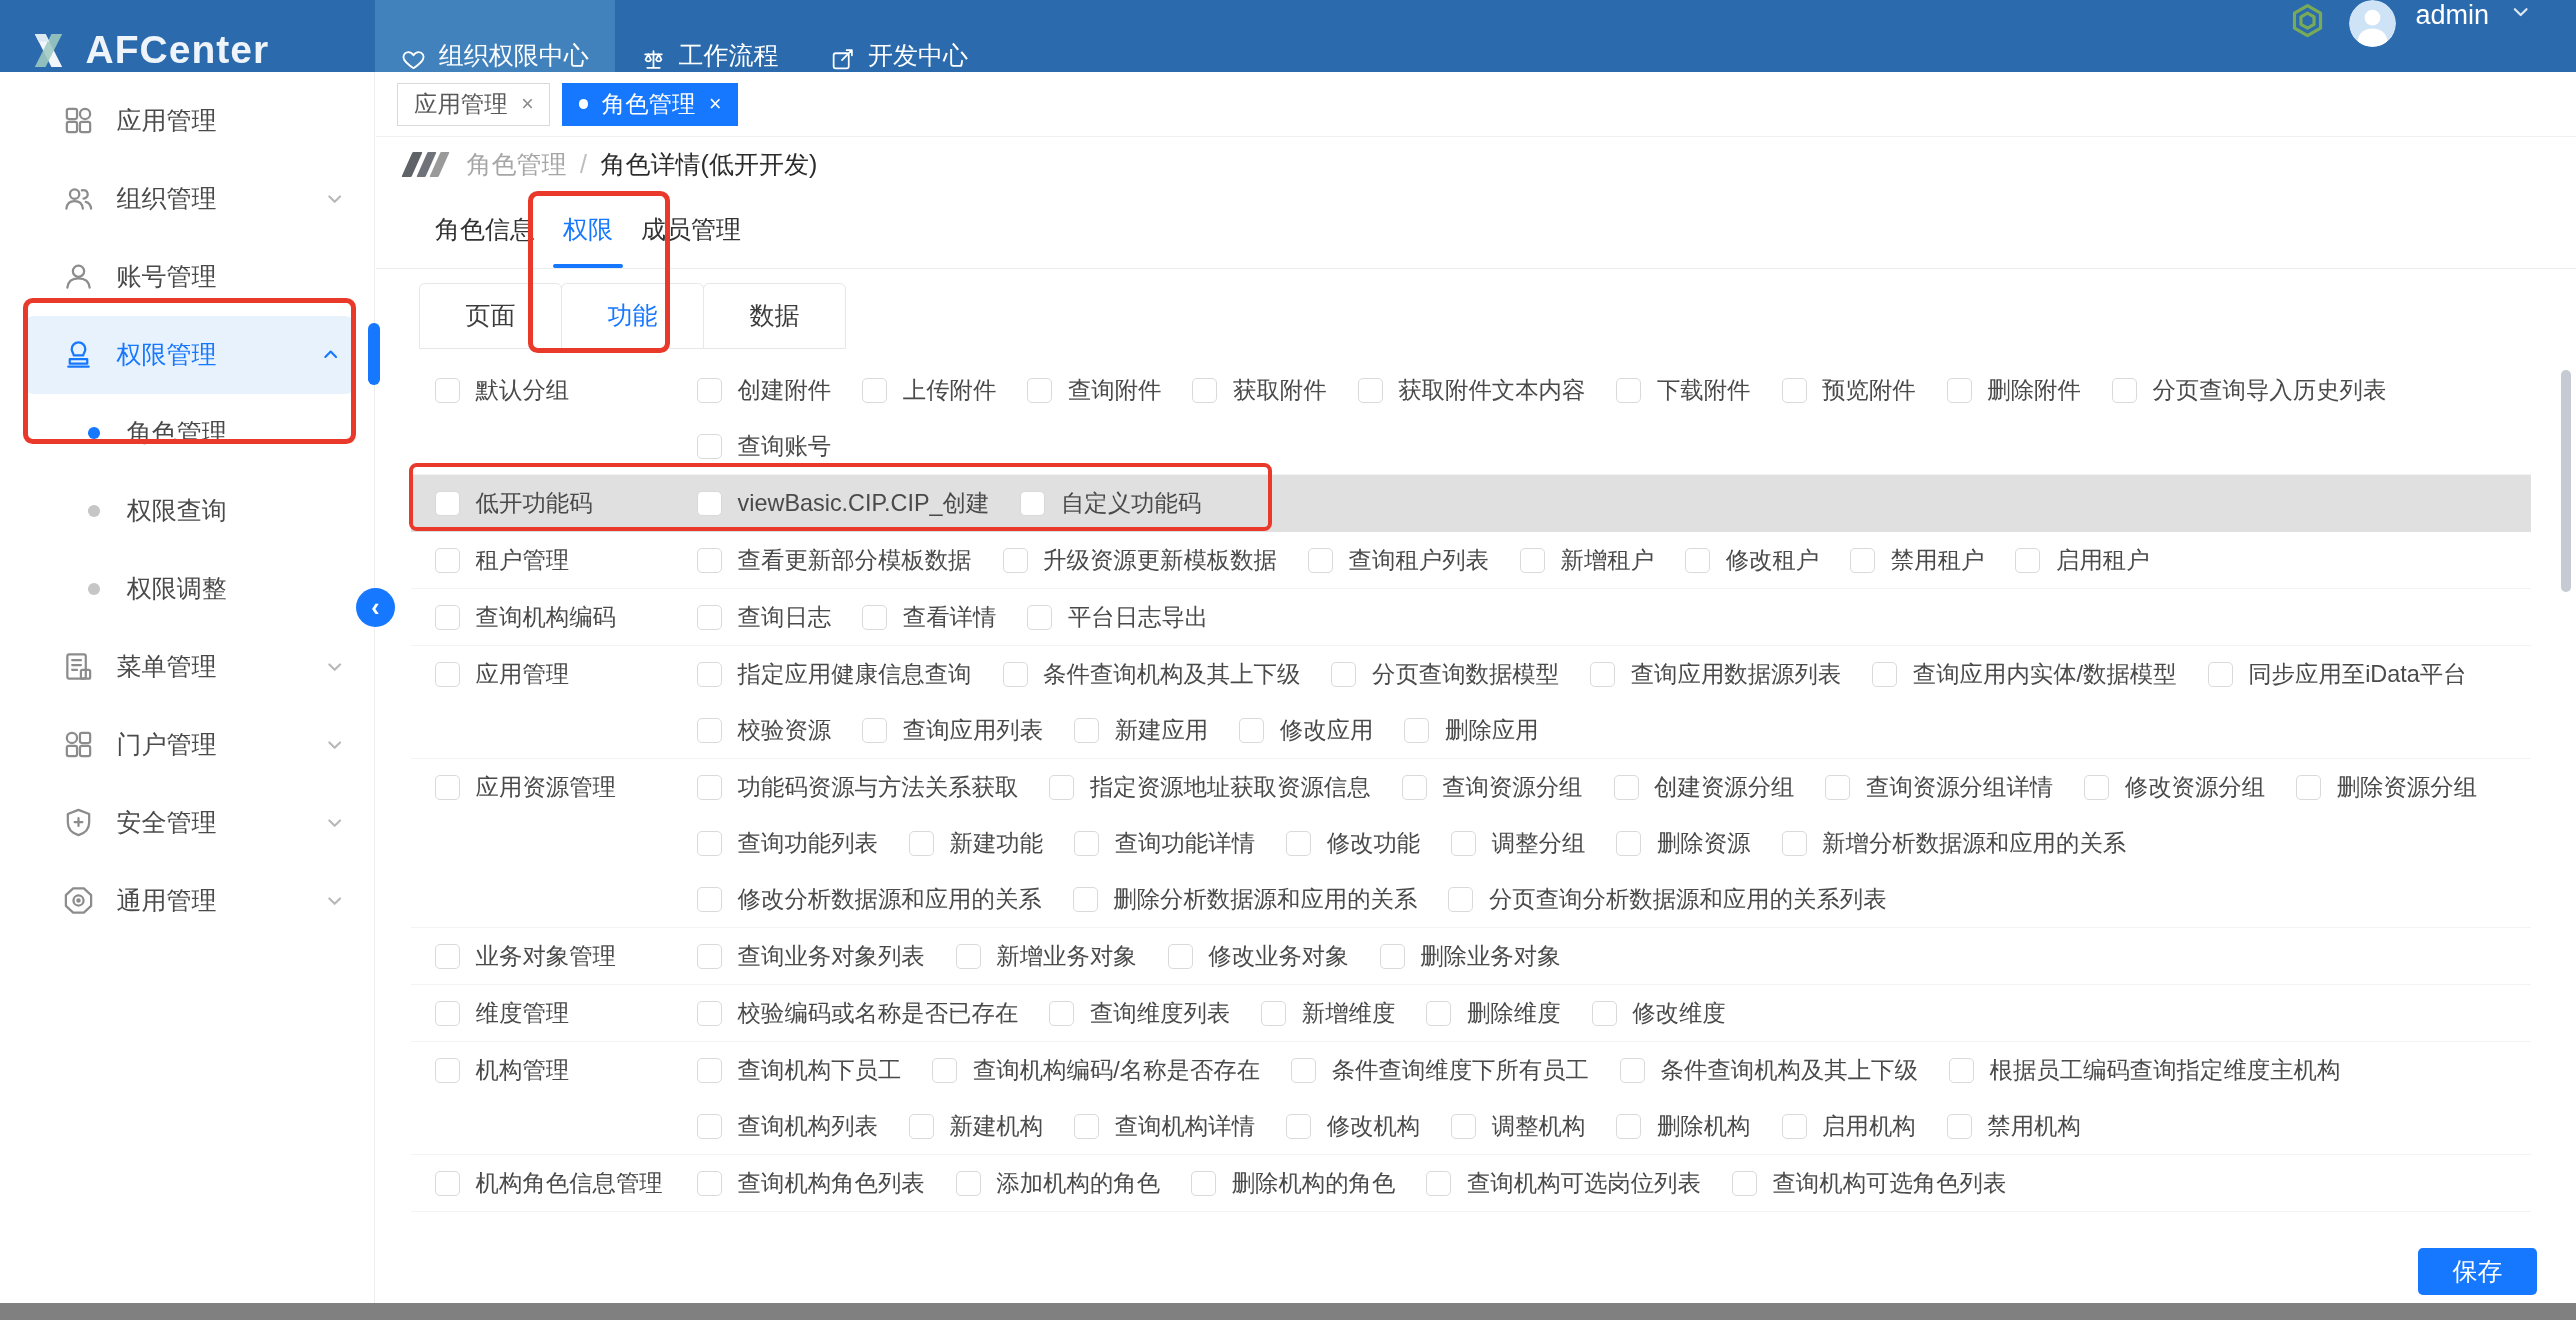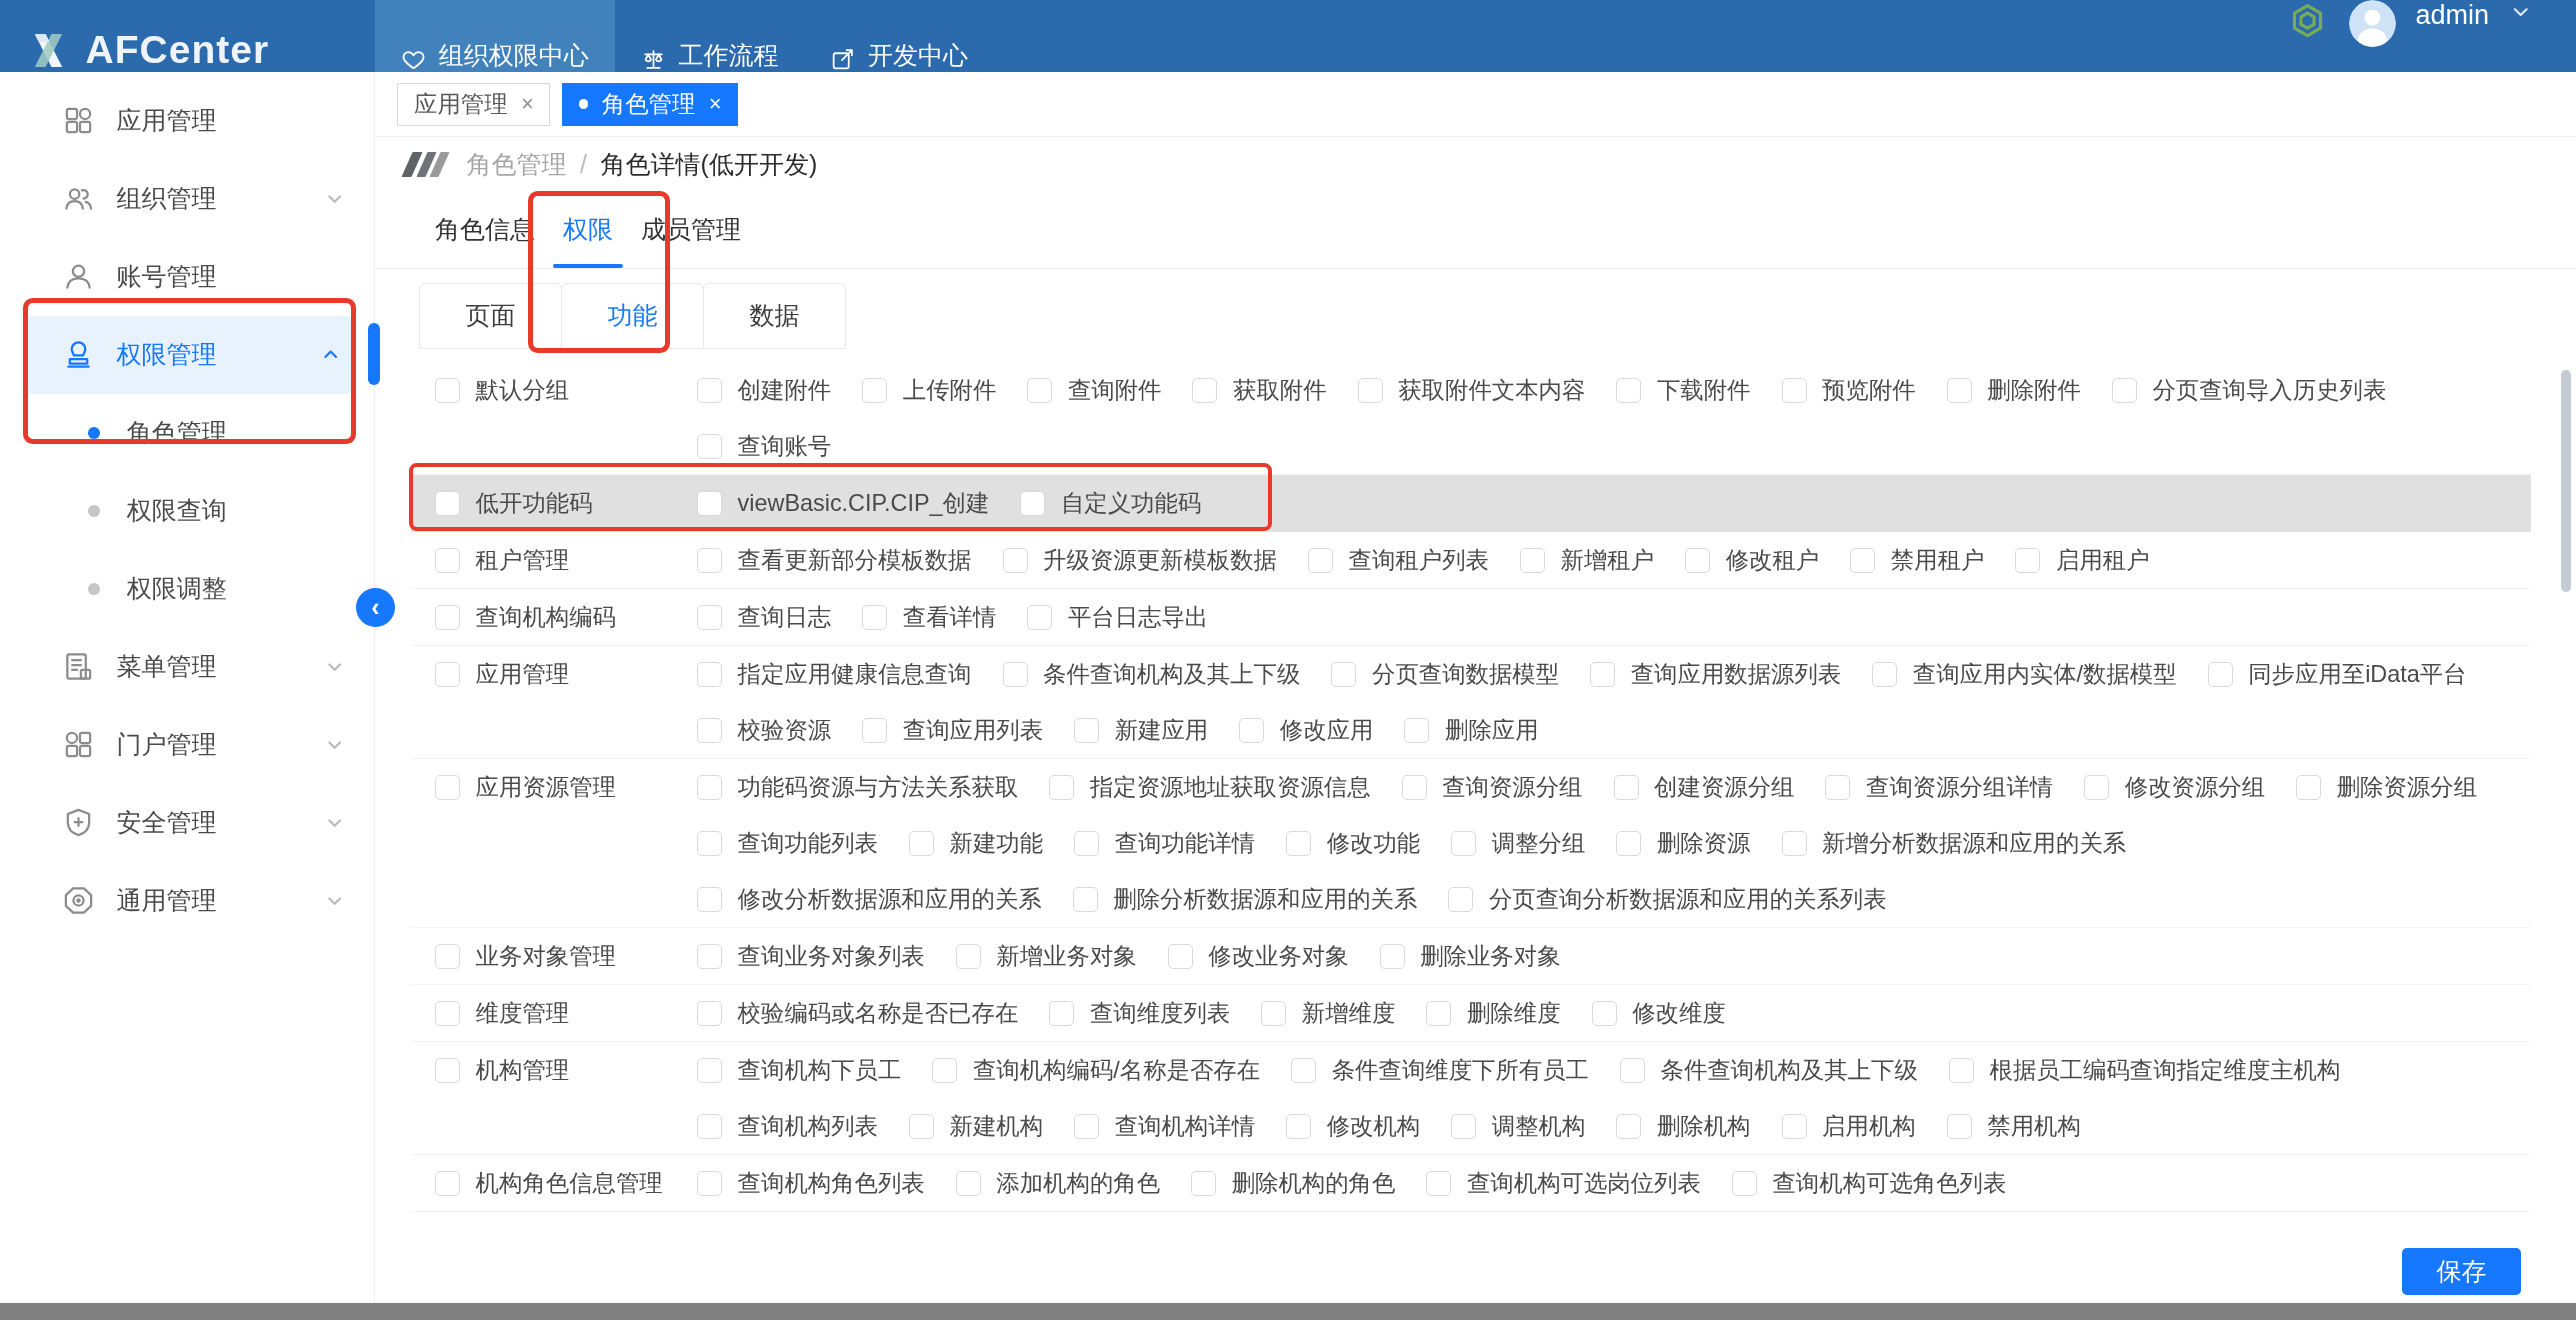--- a/index.html
+++ b/index.html
@@ -66,21 +66,21 @@
   .group-row{display:flex;align-items:flex-start;padding-left:24px;border-bottom:1px solid #f1f3f7}
   .group-row.highlight{background:var(--hl);border-bottom-color:var(--hl)}
   .g-label{flex:0 0 262px;width:262px;display:flex;align-items:center;gap:15.6px;height:56px;font-size:23.4px;color:#4a4a4a;cursor:pointer}
   .g-lines{flex:1;min-width:0}
   .g-line{display:flex;flex-wrap:wrap;column-gap:31px}
   .perm-item{display:flex;align-items:center;gap:15.6px;height:56px;font-size:23.4px;color:#4a4a4a;cursor:pointer;white-space:nowrap}
   .cb{width:25px;height:25px;border:1.9px solid #d9d9d9;border-radius:4.9px;background:#fff;flex:0 0 25px}
 
   .vscroll{position:absolute;right:4.9px;top:298px;width:9.7px;height:222px;border-radius:4.9px;background:#c6cbd3;cursor:pointer}
 
-  .save-btn{position:absolute;right:55px;bottom:7.8px;width:119px;height:47px;border:none;border-radius:4.9px;background:var(--primary);color:#fff;font-size:25px;font-family:inherit;cursor:pointer}
+  .save-btn{position:absolute;right:39px;bottom:7.8px;width:119px;height:47px;border:none;border-radius:4.9px;background:var(--primary);color:#fff;font-size:25px;font-family:inherit;cursor:pointer}
 
   .bottom-strip{position:absolute;left:0;right:0;bottom:0;height:17.5px;background:#808080}
 
   
   .annot{position:absolute;border:5.8px solid var(--annot);border-radius:9.7px;pointer-events:none;z-index:40}
   .annot-sidebar{left:23.4px;top:298px;width:333px;height:146px}
   .annot-tabs{left:528px;top:191px;width:142px;height:162px}
   .annot-row{left:409px;top:463px;width:863px;height:68px;border-width:4.9px;border-radius:7.8px}
 </style>
 </head>

